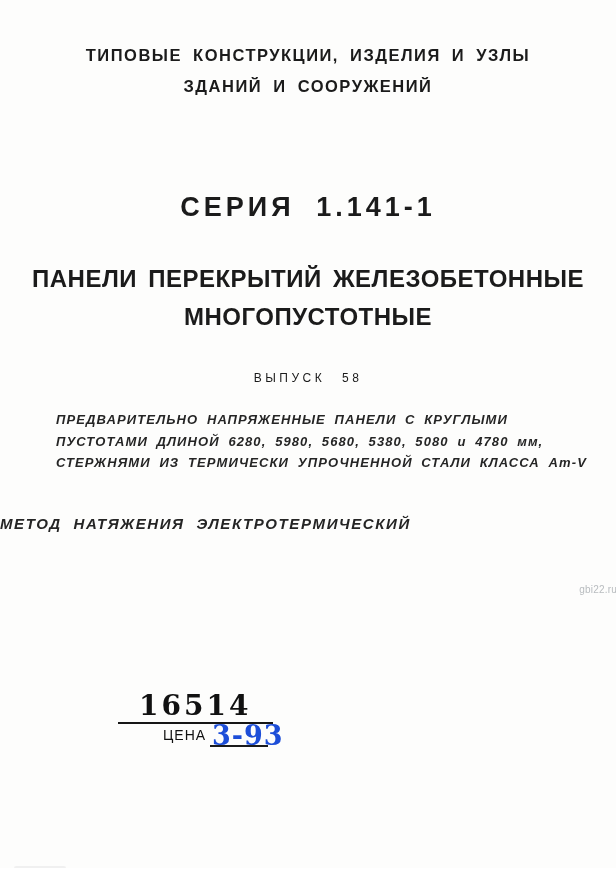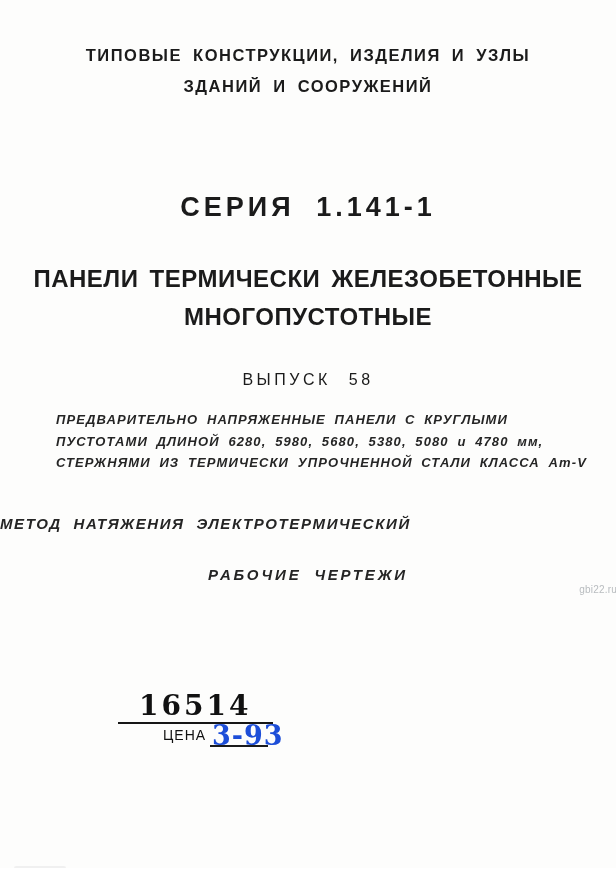--- a/index.html
+++ b/index.html
@@ -39,21 +39,21 @@
     font-weight: bold;
     font-size: 24px;
     letter-spacing: 0.5px;
     word-spacing: 4px;
     line-height: 38px;
   }
   .issue {
     position: absolute;
     top: 371px; left: 0; width: 100%;
     text-align: center;
-    font-size: 16px;
+    font-size: 12px;
     font-weight: 500;
     letter-spacing: 3.5px;
     word-spacing: 10px;
   }
   .description {
     position: absolute;
     top: 409px; left: 56px;
     font-style: italic;
     font-weight: bold;
     font-size: 13px;
@@ -146,35 +146,34 @@
 <div class="page">
 
   <div class="header">
     <div>ТИПОВЫЕ КОНСТРУКЦИИ, ИЗДЕЛИЯ И УЗЛЫ</div>
     <div>ЗДАНИЙ И СООРУЖЕНИЙ</div>
   </div>
 
   <div class="series">СЕРИЯ 1.141-1</div>
 
   <div class="title">
-    <div>ПАНЕЛИ ТЕРМИЧЕСКИ ЖЕЛЕЗОБЕТОННЫЕ</div>
+    <div>ПАНЕЛИ ПЕРЕКРЫТИЙ ЖЕЛЕЗОБЕТОННЫЕ</div>
     <div>МНОГОПУСТОТНЫЕ</div>
   </div>
 
   <div class="issue">ВЫПУСК 58</div>
 
   <div class="description">
     <div>ПРЕДВАРИТЕЛЬНО НАПРЯЖЕННЫЕ ПАНЕЛИ С КРУГЛЫМИ</div>
     <div>ПУСТОТАМИ ДЛИНОЙ 6280, 5980, 5680, 5380, 5080 и 4780 мм,</div>
     <div>СТЕРЖНЯМИ ИЗ ТЕРМИЧЕСКИ УПРОЧНЕННОЙ СТАЛИ КЛАССА Ат-V</div>
   </div>
 
   <div class="method">МЕТОД НАТЯЖЕНИЯ ЭЛЕКТРОТЕРМИЧЕСКИЙ</div>
 
-  <div class="doctype">РАБОЧИЕ ЧЕРТЕЖИ</div>
 
   <div class="watermark">gbi22.ru</div>
 
   <div class="stamp-number">16514</div>
   <div class="stamp-rule"></div>
   <div class="price-label">ЦЕНА</div>
   <div class="price-value">3-93</div>
   <div class="price-rule"></div>
 
   <div class="smudge"></div>

